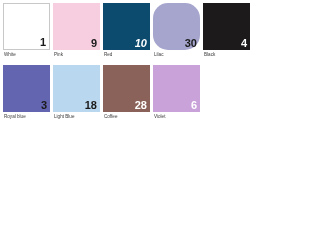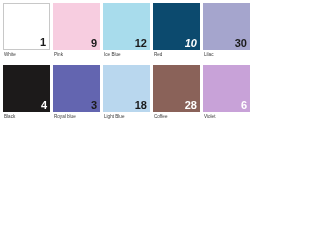--- a/index.html
+++ b/index.html
@@ -74,33 +74,27 @@
       </div>
       <div class="swatch-label">White</div>
     </div>
     <div class="swatch-cell">
       <div class="swatch-chip" style="background-color: rgb(247, 205, 224);">
         <span class="swatch-number" style="color: rgb(26, 26, 26);">9</span>
       </div>
       <div class="swatch-label">Pink</div>
     </div>
     <div class="swatch-cell">
-      <div class="swatch-chip" style="background-color: rgb(168, 220, 236);">
-        <span class="swatch-number" style="color: rgb(26, 26, 26);">12</span>
-      </div>
-      <div class="swatch-label">Ice Blue</div>
-    </div>
-    <div class="swatch-cell">
       <div class="swatch-chip" style="background-color: #0c4a6e; font-style: italic;">
         <span class="swatch-number" style="color: rgb(255, 255, 255);">10</span>
       </div>
       <div class="swatch-label">Red</div>
     </div>
     <div class="swatch-cell">
-      <div class="swatch-chip" style="background-color: rgb(165, 165, 205);">
+      <div class="swatch-chip" style="background-color: rgb(165, 165, 205); border-radius: 15px;">
         <span class="swatch-number" style="color: rgb(26, 26, 26);">30</span>
       </div>
       <div class="swatch-label">Lilac</div>
     </div>
     <div class="swatch-cell">
       <div class="swatch-chip" style="background-color: rgb(28, 26, 26);">
         <span class="swatch-number" style="color: rgb(255, 255, 255);">4</span>
       </div>
       <div class="swatch-label">Black</div>
     </div>

